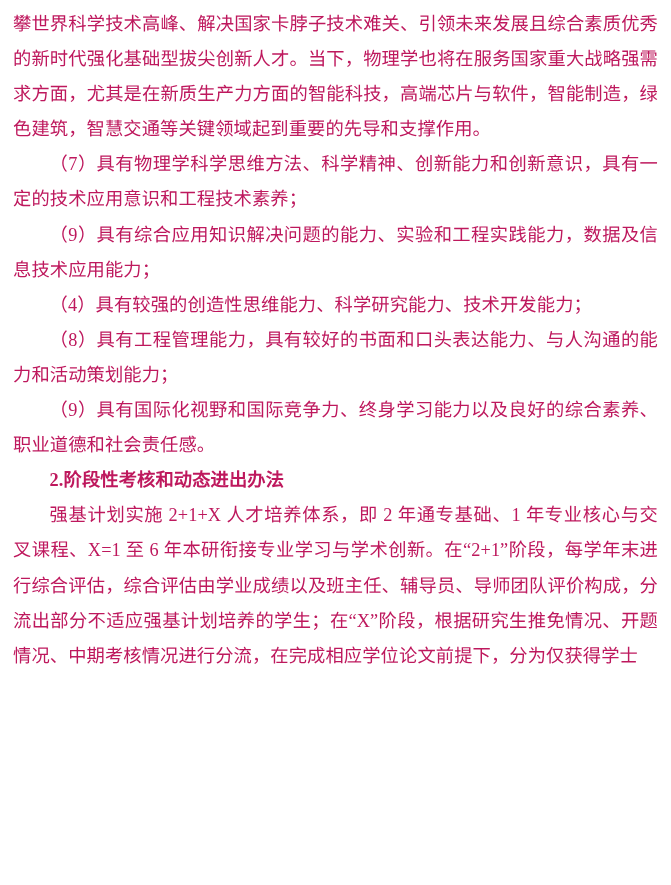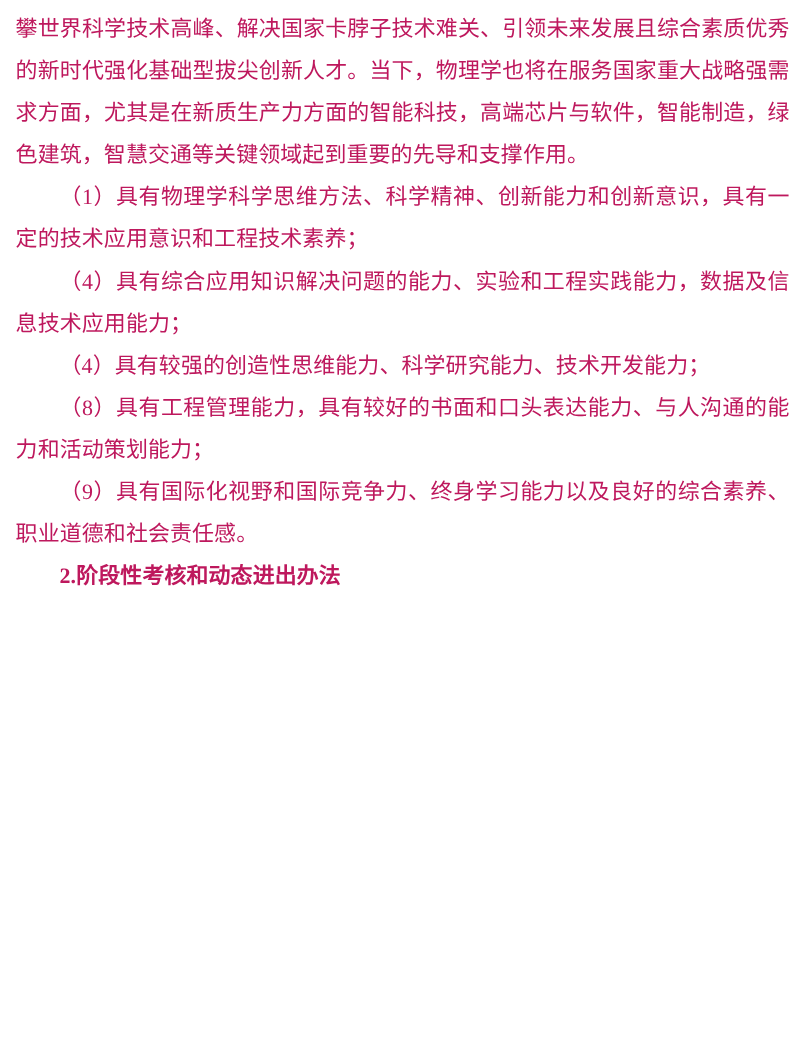--- a/index.html
+++ b/index.html
@@ -40,20 +40,21 @@
     text-indent: 2em;
     font-weight: bold;
   }
 </style>
 </head>
 <body>
 
 <div class="page">
   <div class="content">
     <p class="para-noindent">攀世界科学技术高峰、解决国家卡脖子技术难关、引领未来发展且综合素质优秀的新时代强化基础型拔尖创新人才。当下，物理学也将在服务国家重大战略强需求方面，尤其是在新质生产力方面的智能科技，高端芯片与软件，智能制造，绿色建筑，智慧交通等关键领域起到重要的先导和支撑作用。</p>
-    <p class="para-indent">（1）具有物理学科学思维方法、科学精神、创新能力和创新意识，具有一定的技术应用意识和工程技术素养；</p>
-    <p class="para-indent">（4）具有综合应用知识解决问题的能力、实验和工程实践能力，数据及信息技术应用能力；</p>
+    <p class="para-indent">（7）具有物理学科学思维方法、科学精神、创新能力和创新意识，具有一定的技术应用意识和工程技术素养；</p>
+    <p class="para-indent">（9）具有综合应用知识解决问题的能力、实验和工程实践能力，数据及信息技术应用能力；</p>
     <p class="para-indent">（4）具有较强的创造性思维能力、科学研究能力、技术开发能力；</p>
     <p class="para-indent">（8）具有工程管理能力，具有较好的书面和口头表达能力、与人沟通的能力和活动策划能力；</p>
     <p class="para-indent">（9）具有国际化视野和国际竞争力、终身学习能力以及良好的综合素养、职业道德和社会责任感。</p>
     <p class="section-heading">2.阶段性考核和动态进出办法</p>
+    <p class="para-indent">强基计划实施 2+1+X 人才培养体系，即 2 年通专基础、1 年专业核心与交叉课程、X=1 至 6 年本研衔接专业学习与学术创新。在“2+1”阶段，每学年末进行综合评估，综合评估由学业成绩以及班主任、辅导员、导师团队评价构成，分流出部分不适应强基计划培养的学生；在“X”阶段，根据研究生推免情况、开题情况、中期考核情况进行分流，在完成相应学位论文前提下，分为仅获得学士</p>
   </div>
 </div>
 
 </body></html>

